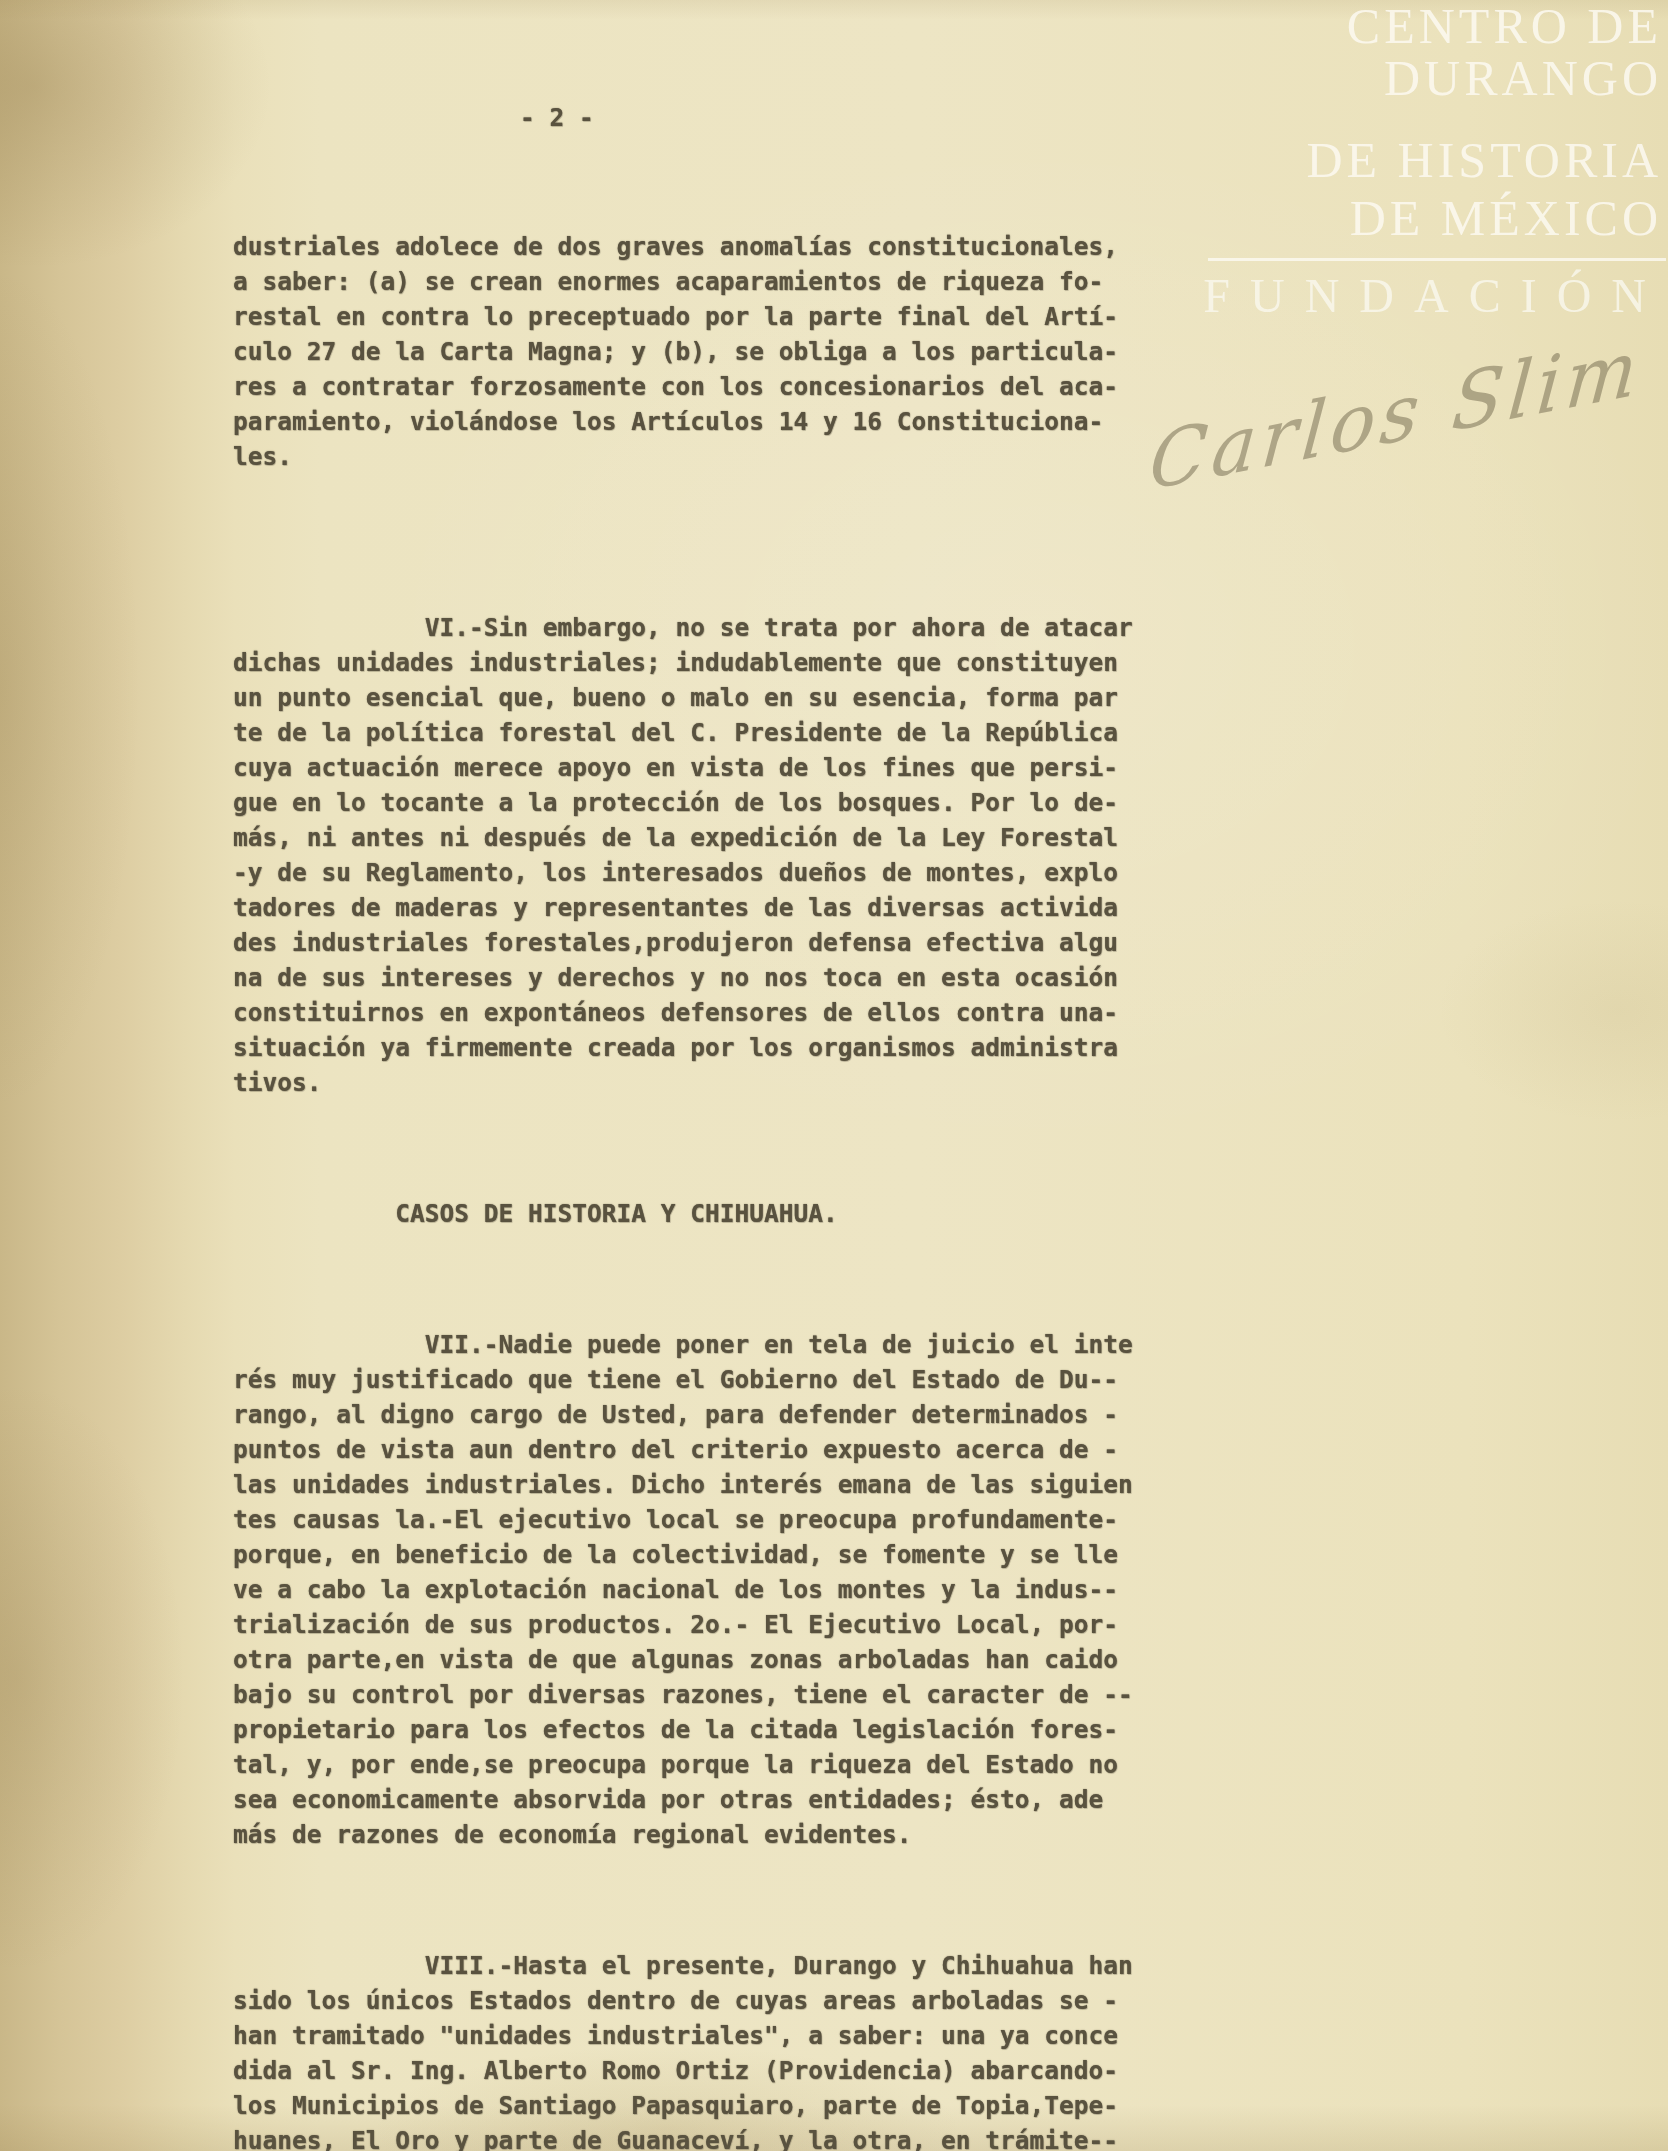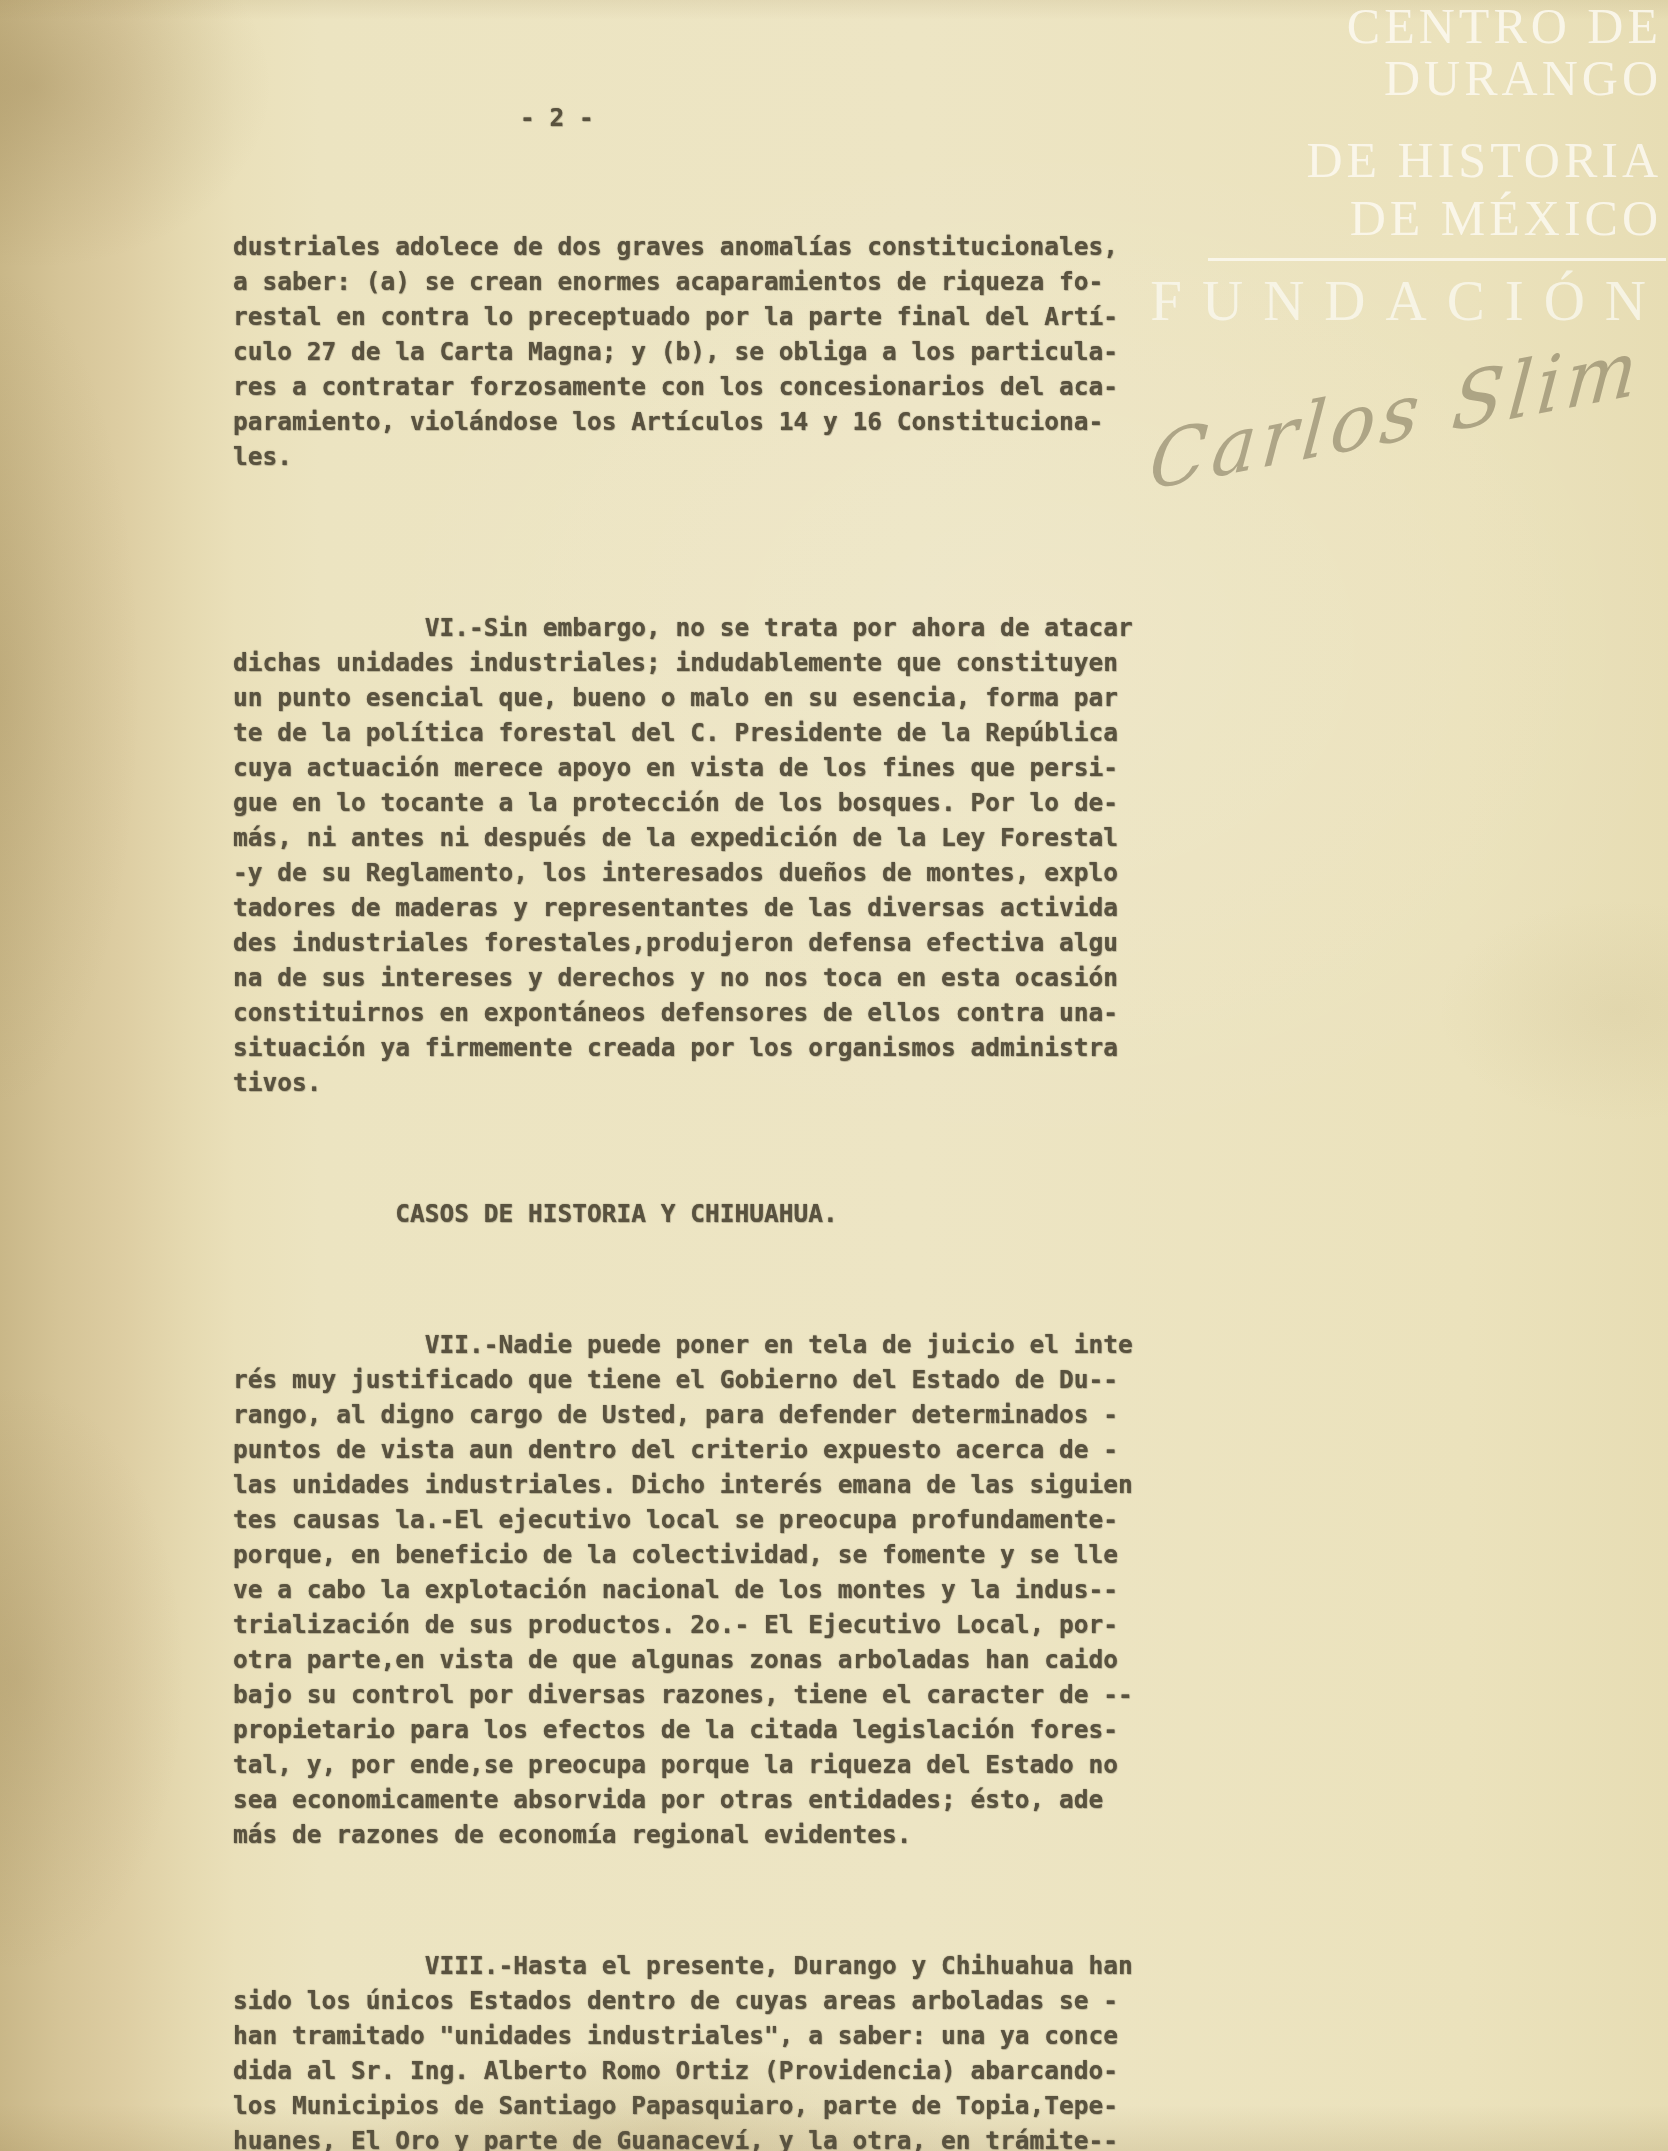--- a/index.html
+++ b/index.html
@@ -48,21 +48,21 @@
     font-family:"Liberation Serif","DejaVu Serif",serif;
     color:rgba(252,250,243,.82);
     text-align:center;
   }
   .wm-line{position:absolute;right:6px;font-size:50px;letter-spacing:4px;line-height:52px;white-space:nowrap;}
   .wm-l0{top:0;}
   .wm-l1{top:52px;}
   .wm-l2{top:134px;}
   .wm-l3{top:192px;}
   .wm-rule{position:absolute;right:2px;top:258px;width:458px;height:2.5px;background:rgba(252,250,243,.8);}
-  .wm-foundation{position:absolute;right:2px;top:268px;font-size:57px;letter-spacing:20px;white-space:nowrap;color:rgba(250,248,240,.78);}
+  .wm-foundation{position:absolute;right:2px;top:268px;font-size:48px;letter-spacing:20px;white-space:nowrap;color:rgba(250,248,240,.78);}
   .wm-signature{
     position:absolute;right:26px;top:322px;
     font-family:"DejaVu Serif",serif;font-style:italic;
     font-size:76px;letter-spacing:5px;white-space:nowrap;
     color:rgba(116,108,80,.52);
     transform:rotate(-11deg) skewX(-16deg);
     transform-origin:right center;
   }
 </style>
 </head>

